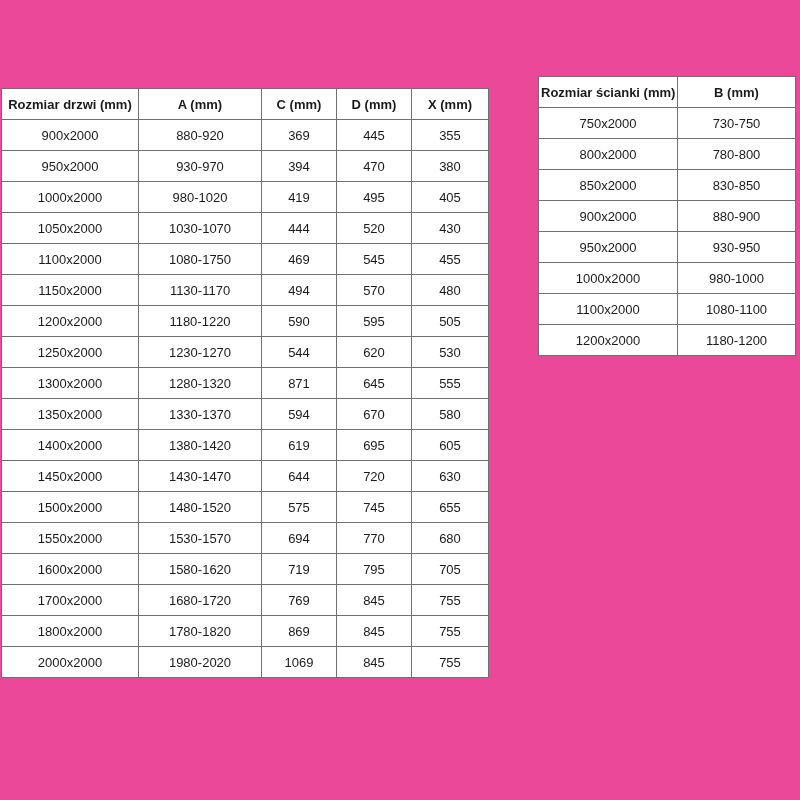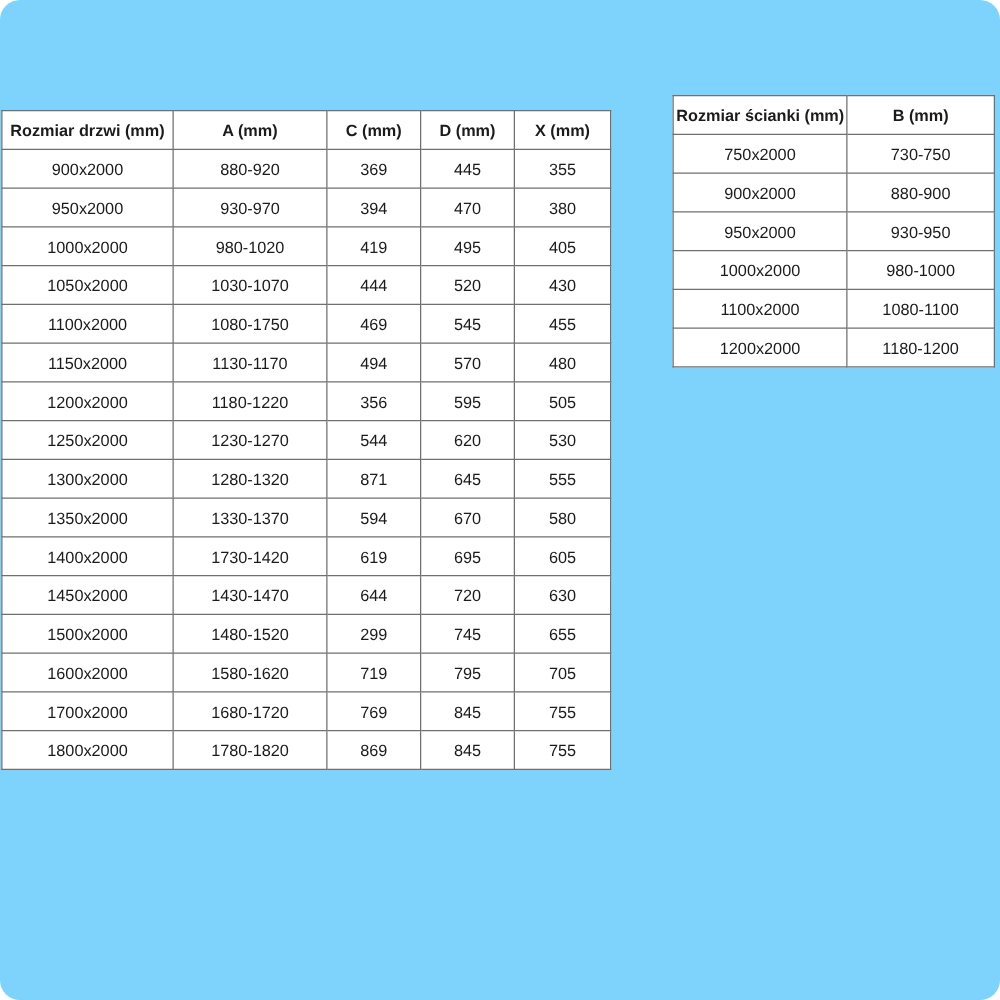--- a/index.html
+++ b/index.html
@@ -8,22 +8,21 @@
     padding: 0;
     width: 800px;
     height: 800px;
     background: #ffffff;
     font-family: "Liberation Sans", sans-serif;
   }
   .page {
     position: relative;
     width: 800px;
     height: 800px;
-    background: #7dd3fc;
-    border-radius: 16px;
+    background: #ec4899;
   }
   table.spec {
     position: absolute;
     border-collapse: collapse;
     table-layout: fixed;
     background: #ffffff;
   }
   table.spec th,
   table.spec td {
     border: 1px solid #707070;
@@ -114,21 +113,21 @@
         <tr>
           <td>1150x2000</td>
           <td>1130-1170</td>
           <td>494</td>
           <td>570</td>
           <td>480</td>
         </tr>
         <tr>
           <td>1200x2000</td>
           <td>1180-1220</td>
-          <td>356</td>
+          <td>590</td>
           <td>595</td>
           <td>505</td>
         </tr>
         <tr>
           <td>1250x2000</td>
           <td>1230-1270</td>
           <td>544</td>
           <td>620</td>
           <td>530</td>
         </tr>
@@ -141,57 +140,71 @@
         </tr>
         <tr>
           <td>1350x2000</td>
           <td>1330-1370</td>
           <td>594</td>
           <td>670</td>
           <td>580</td>
         </tr>
         <tr>
           <td>1400x2000</td>
-          <td>1730-1420</td>
+          <td>1380-1420</td>
           <td>619</td>
           <td>695</td>
           <td>605</td>
         </tr>
         <tr>
           <td>1450x2000</td>
           <td>1430-1470</td>
           <td>644</td>
           <td>720</td>
           <td>630</td>
         </tr>
         <tr>
           <td>1500x2000</td>
           <td>1480-1520</td>
-          <td>299</td>
+          <td>575</td>
           <td>745</td>
           <td>655</td>
+        </tr>
+        <tr>
+          <td>1550x2000</td>
+          <td>1530-1570</td>
+          <td>694</td>
+          <td>770</td>
+          <td>680</td>
         </tr>
         <tr>
           <td>1600x2000</td>
           <td>1580-1620</td>
           <td>719</td>
           <td>795</td>
           <td>705</td>
         </tr>
         <tr>
           <td>1700x2000</td>
           <td>1680-1720</td>
           <td>769</td>
           <td>845</td>
           <td>755</td>
         </tr>
         <tr>
           <td>1800x2000</td>
           <td>1780-1820</td>
           <td>869</td>
+          <td>845</td>
+          <td>755</td>
+        </tr>
+        <tr>
+          <td>2000x2000</td>
+          <td>1980-2020</td>
+          <td>1069</td>
           <td>845</td>
           <td>755</td>
         </tr>
       </tbody>
     </table>
 
   <table class="spec" id="walls-table">
     <colgroup>
       <col style="width:139px">
       <col style="width:118px">
@@ -201,20 +214,28 @@
           <th>Rozmiar ścianki (mm)</th>
           <th>B (mm)</th>
         </tr>
       </thead>
       <tbody>
         <tr>
           <td>750x2000</td>
           <td>730-750</td>
         </tr>
         <tr>
+          <td>800x2000</td>
+          <td>780-800</td>
+        </tr>
+        <tr>
+          <td>850x2000</td>
+          <td>830-850</td>
+        </tr>
+        <tr>
           <td>900x2000</td>
           <td>880-900</td>
         </tr>
         <tr>
           <td>950x2000</td>
           <td>930-950</td>
         </tr>
         <tr>
           <td>1000x2000</td>
           <td>980-1000</td>

